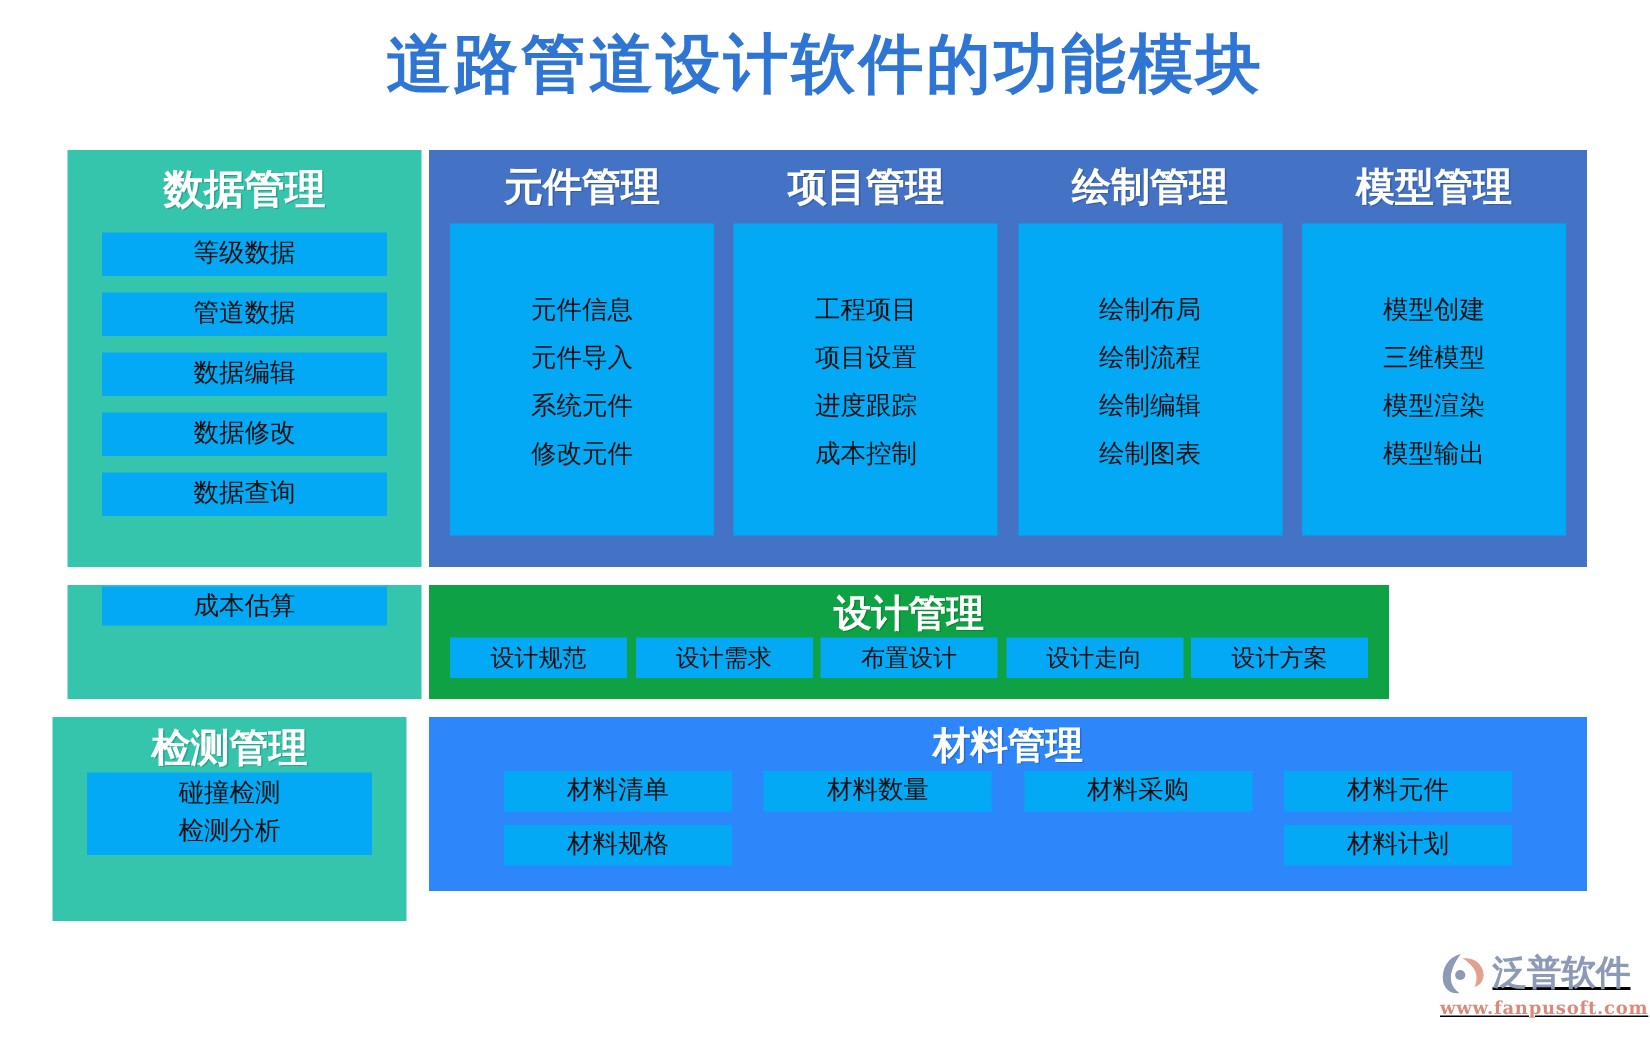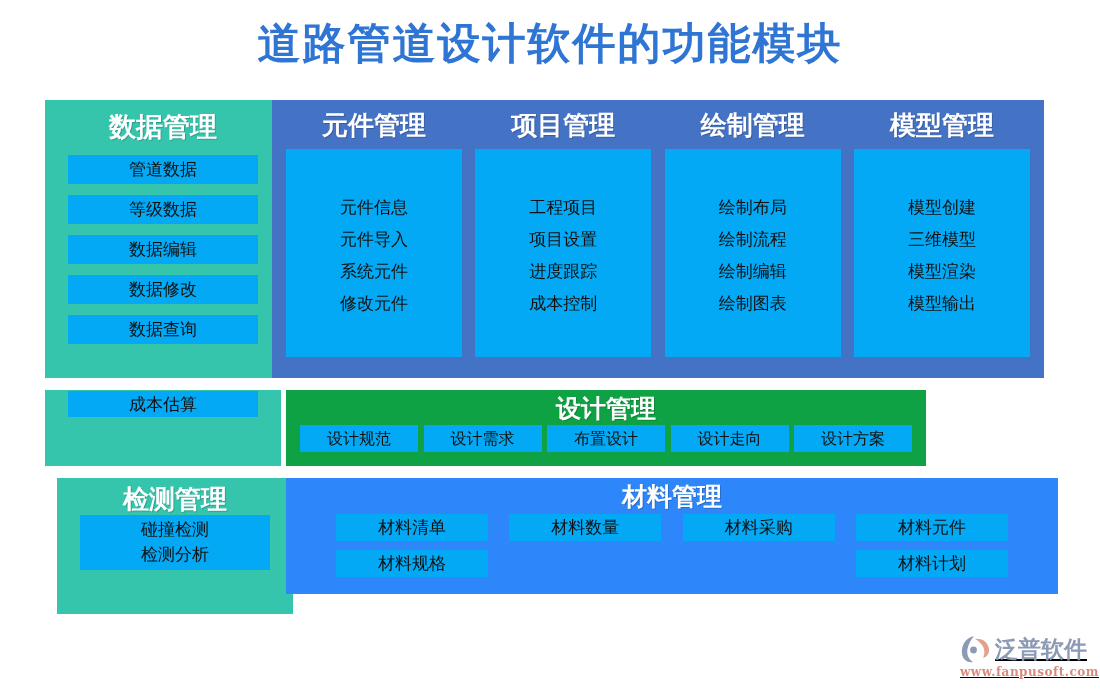--- a/index.html
+++ b/index.html
@@ -72,21 +72,21 @@
   }
   #panel-data-management .chip {
     height: 29px;
     line-height: 29px;
     font-size: 17px;
     margin-bottom: 11px;
   }
 
   
   #panel-main-modules {
-    left: 272px;
+    left: 286px;
     top: 100px;
     width: 772px;
     height: 278px;
     background: #4472C4;
     display: flex;
     justify-content: space-between;
     padding: 0 14px;
   }
   .module-col {
     width: 176px;
@@ -157,21 +157,21 @@
   }
   #panel-design-management .chip {
     width: 118px;
     height: 27px;
     line-height: 27px;
     font-size: 16px;
   }
 
   
   #panel-inspection-management {
-    left: 57px;
+    left: 35px;
     top: 478px;
     width: 236px;
     height: 136px;
     background: #35C4AC;
   }
   #panel-inspection-management .panel-title {
     font-size: 26px;
     line-height: 32px;
     padding-top: 5px;
   }
@@ -252,22 +252,22 @@
   }
 </style>
 </head>
 <body>
 
 <div id="page-title">道路管道设计软件的功能模块</div>
 
 <div class="panel" id="panel-data-management">
   <div class="panel-title">数据管理</div>
   <div class="chip-list">
+    <div class="chip">等级数据</div>
     <div class="chip">管道数据</div>
-    <div class="chip">等级数据</div>
     <div class="chip">数据编辑</div>
     <div class="chip">数据修改</div>
     <div class="chip">数据查询</div>
   </div>
 </div>
 
 <div class="panel" id="panel-main-modules">
 
   <div class="module-col">
     <div class="panel-title">元件管理</div>

